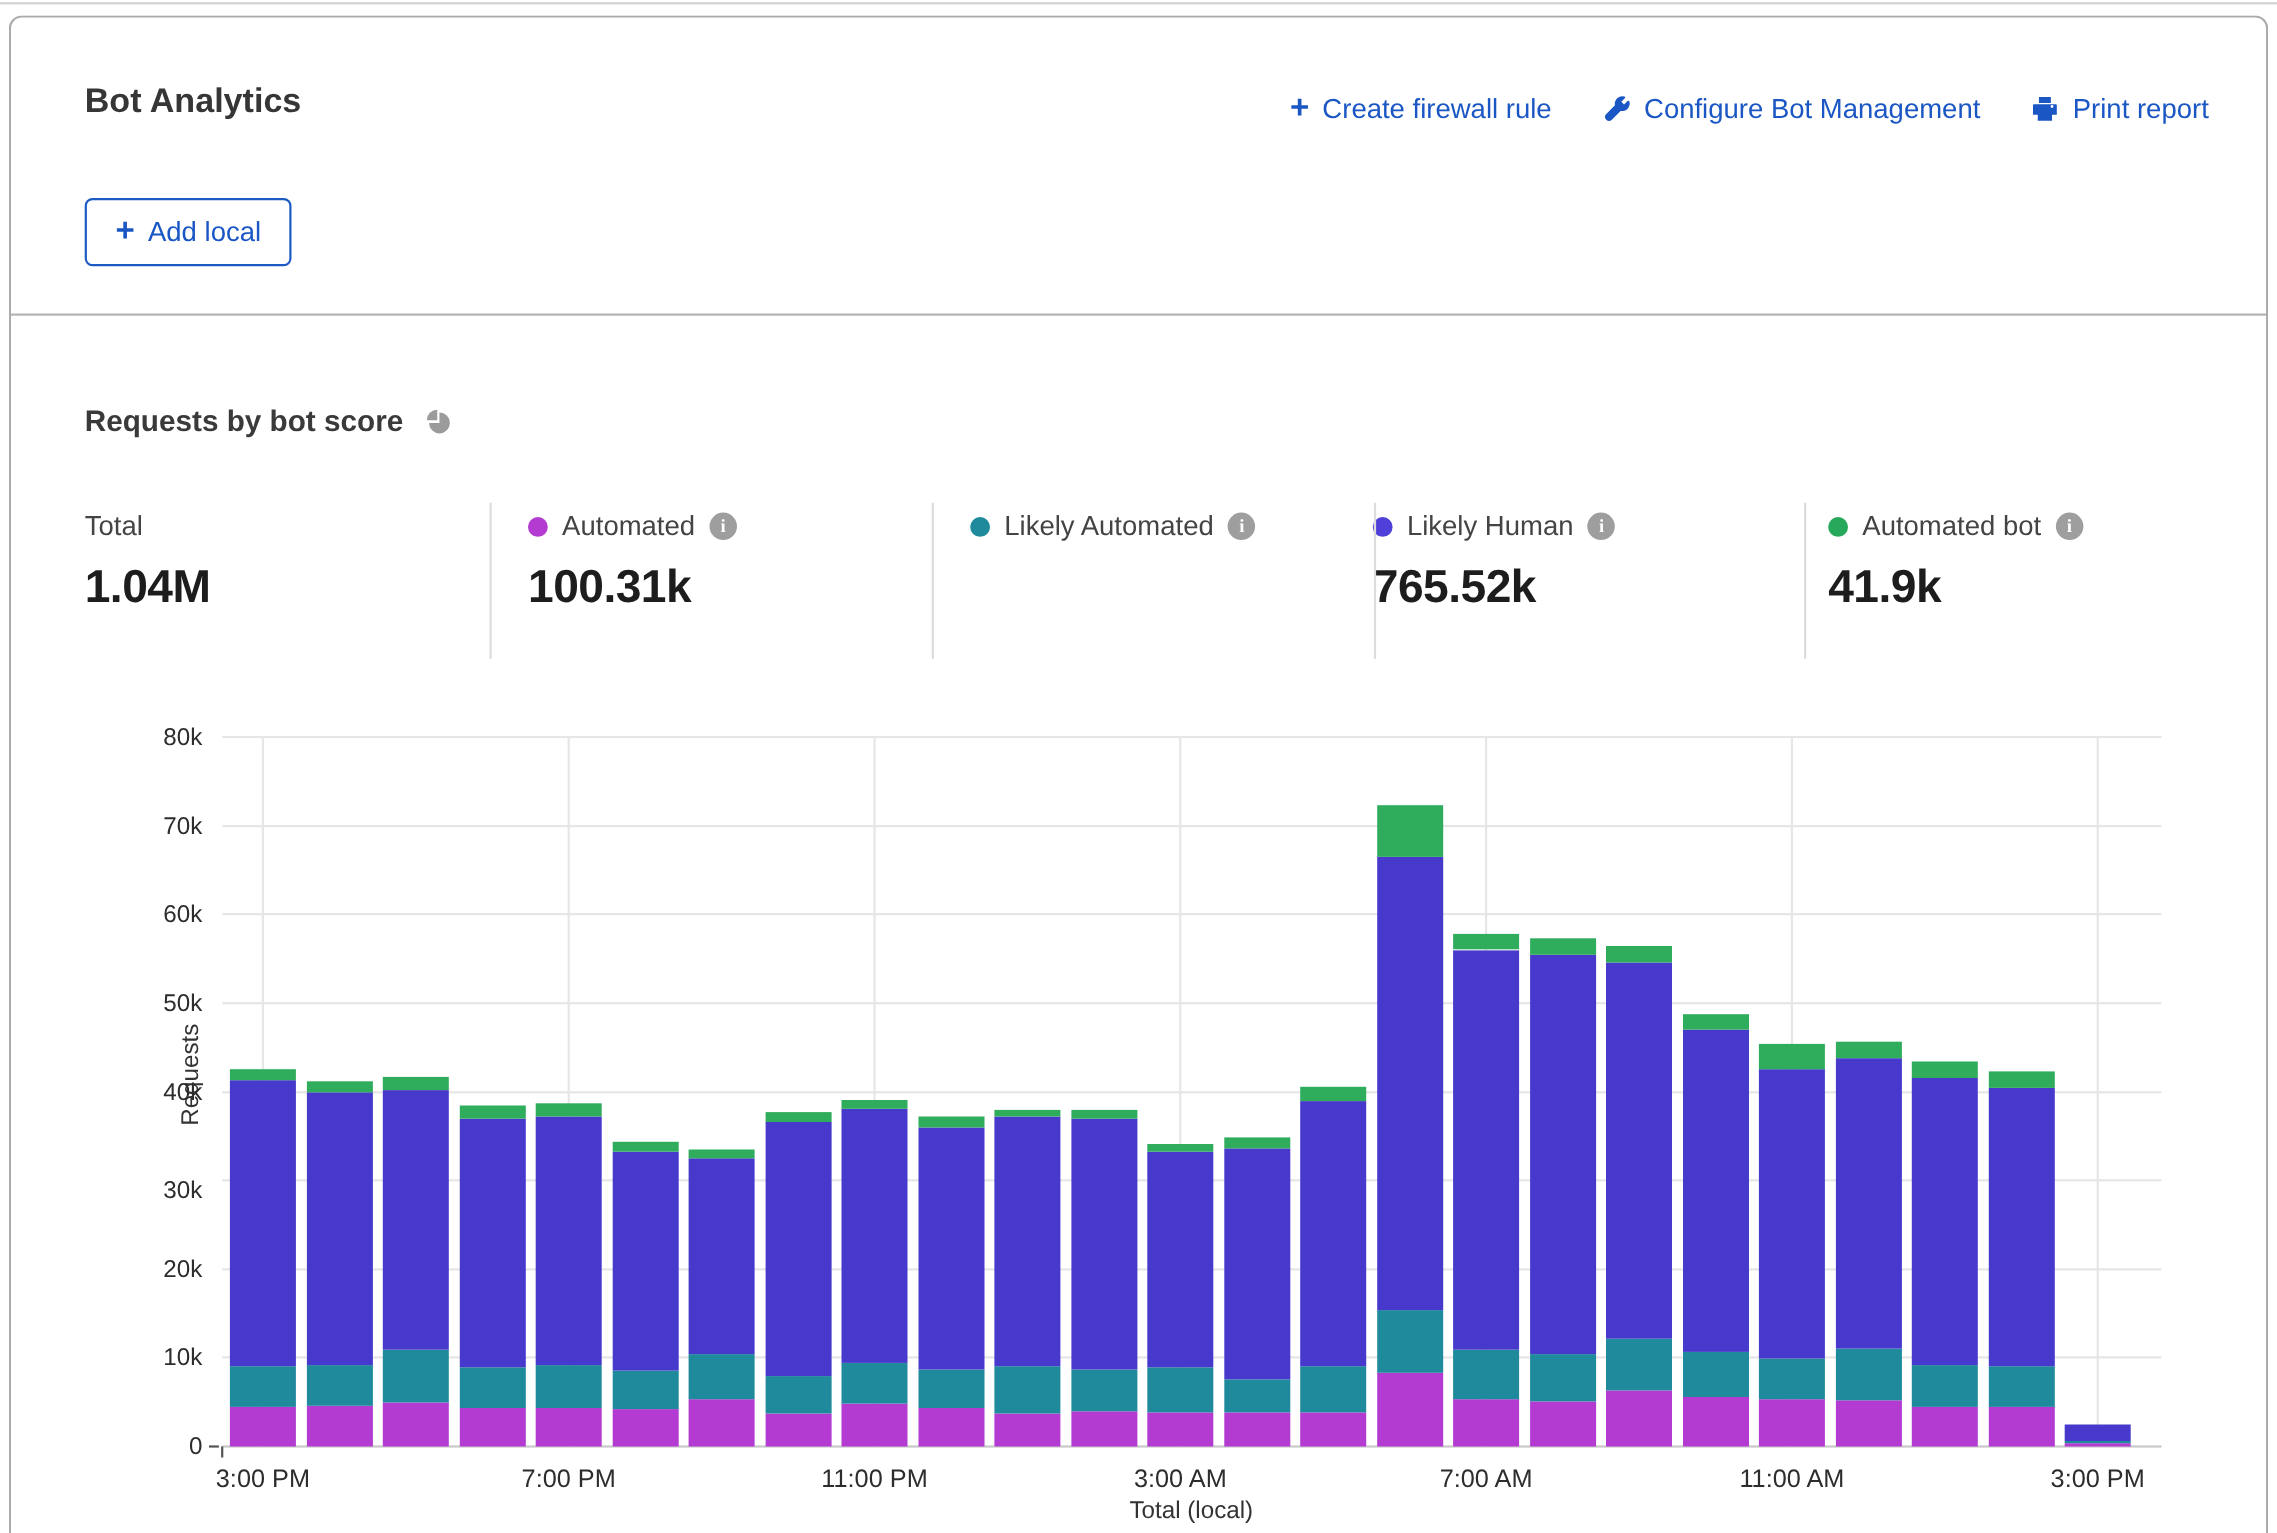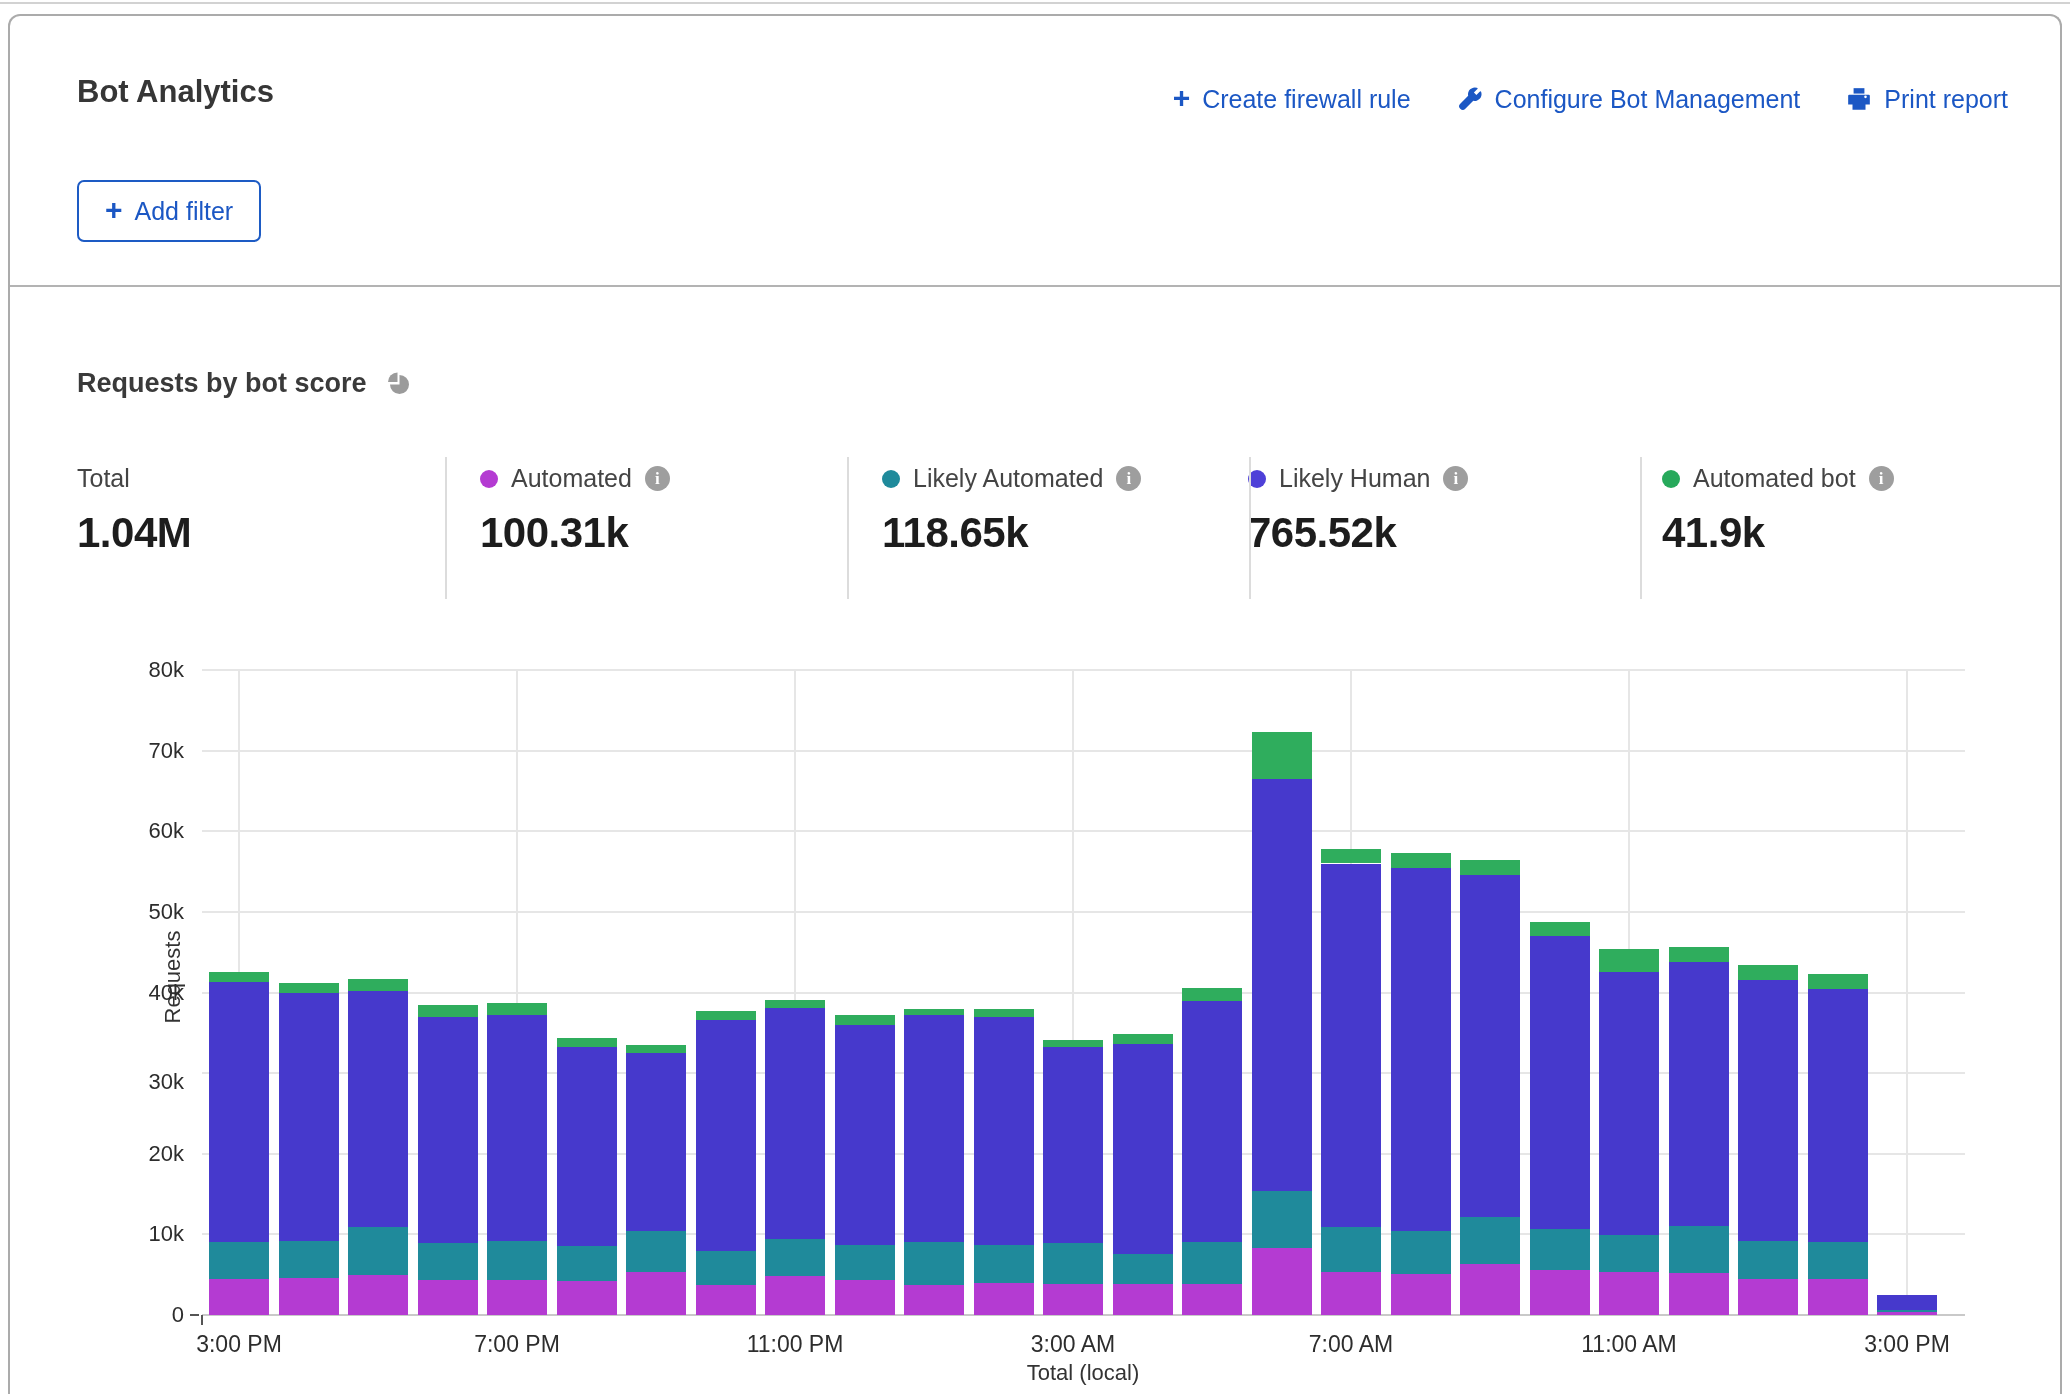--- a/index.html
+++ b/index.html
@@ -77,21 +77,21 @@
           <path d="M7 2h10v5H7z"></path>
           <path d="M3 8h18a1 1 0 0 1 1 1v8h-4v5H6v-5H2V9a1 1 0 0 1 1-1zm15 3.2a1.2 1.2 0 1 0 0-2.4 1.2 1.2 0 0 0 0 2.4zM8 15h8v5H8z"></path>
         </svg>
       </span>
       <span>Print report</span>
     </div>
   </div>
 
   <button class="btn-addfilter">
     <span class="plus-glyph">+</span>
-    <span>Add filter</span>
+    <span>Add local</span>
   </button>
 
 
   <div class="header-divider"></div>
 
   <div class="section-title-row">
     <span class="section-title">Requests by bot score</span>
     <span>
       <svg width="28" height="28" viewBox="0 0 28 28">
         <path d="M14.5 5 A9.5 9.5 0 1 1 5 14.5 L14.5 14.5 Z" fill="#9b9b9b"></path>
@@ -114,21 +114,20 @@
           <span class="info">i</span>
         </div>
       <div class="stat-value">100.31k</div>
     </div>
     <div class="stat" style="left:872px">
       <div class="stat-label-row">
           <span class="dot" style="background: rgb(31, 138, 155);"></span>
           <span class="stat-label">Likely Automated</span>
           <span class="info">i</span>
         </div>
-      <div class="stat-value">118.65k</div>
     </div>
     <div class="stat" style="left:1238px">
       <div class="stat-label-row">
           <span class="dot" style="background: rgb(78, 64, 216);"></span>
           <span class="stat-label">Likely Human</span>
           <span class="info">i</span>
         </div>
       <div class="stat-value">765.52k</div>
     </div>
     <div class="stat" style="left:1652px">

